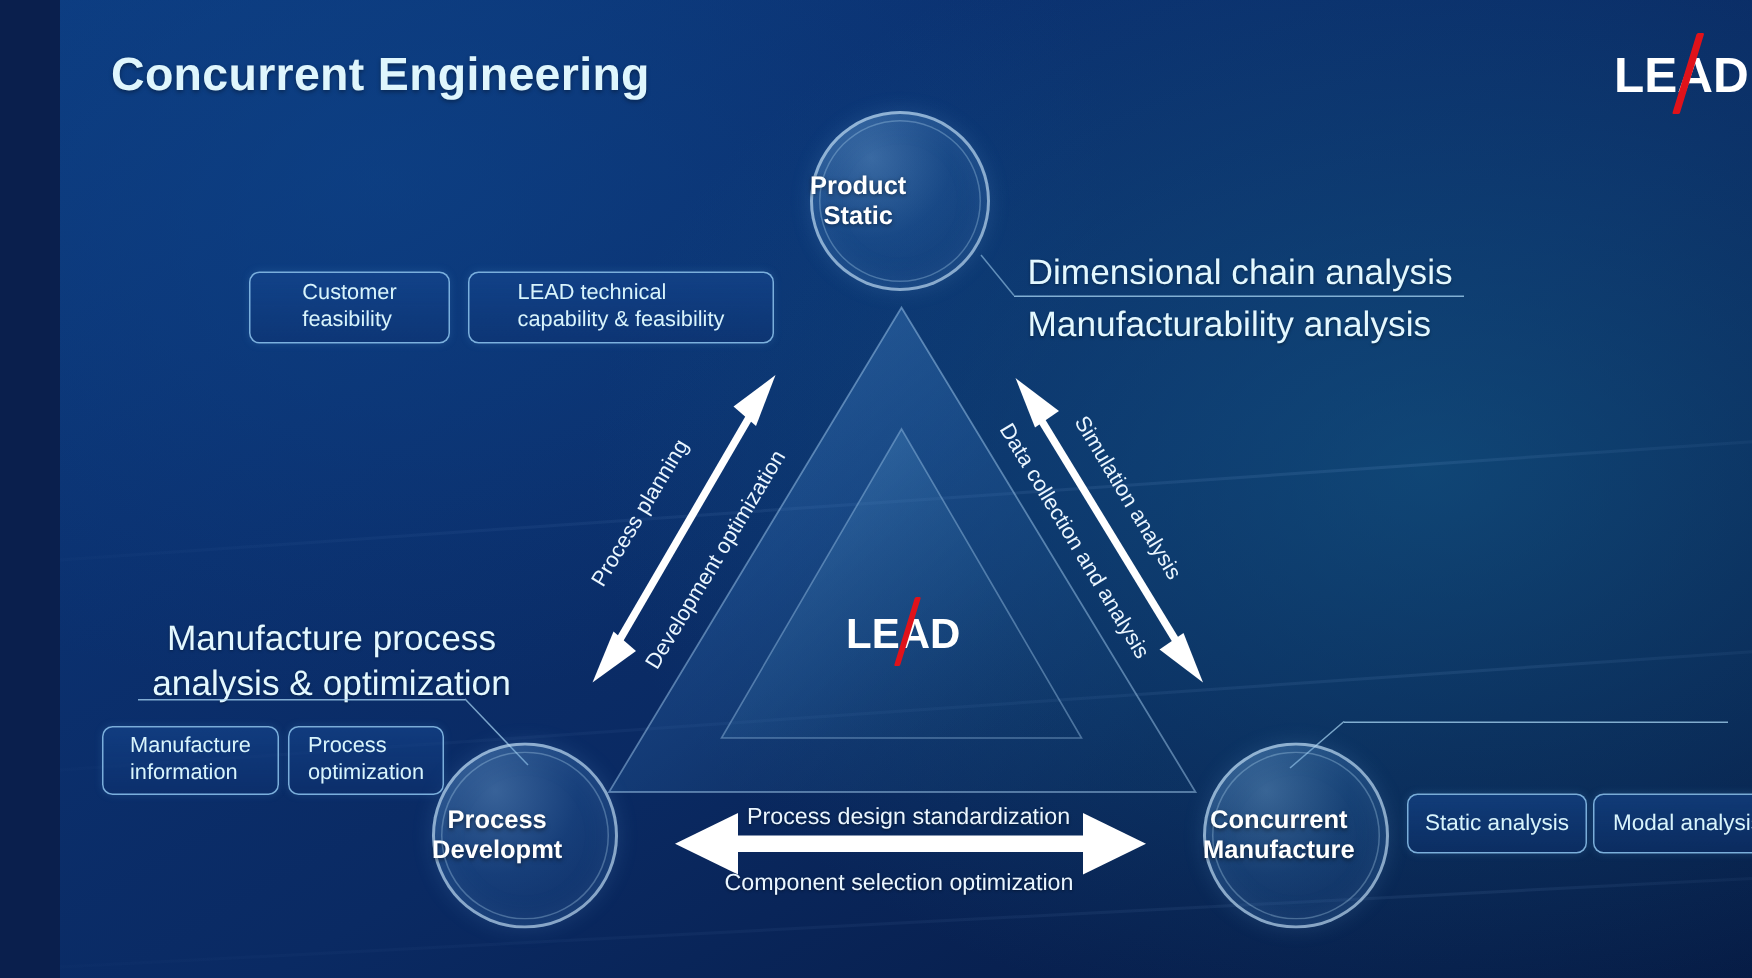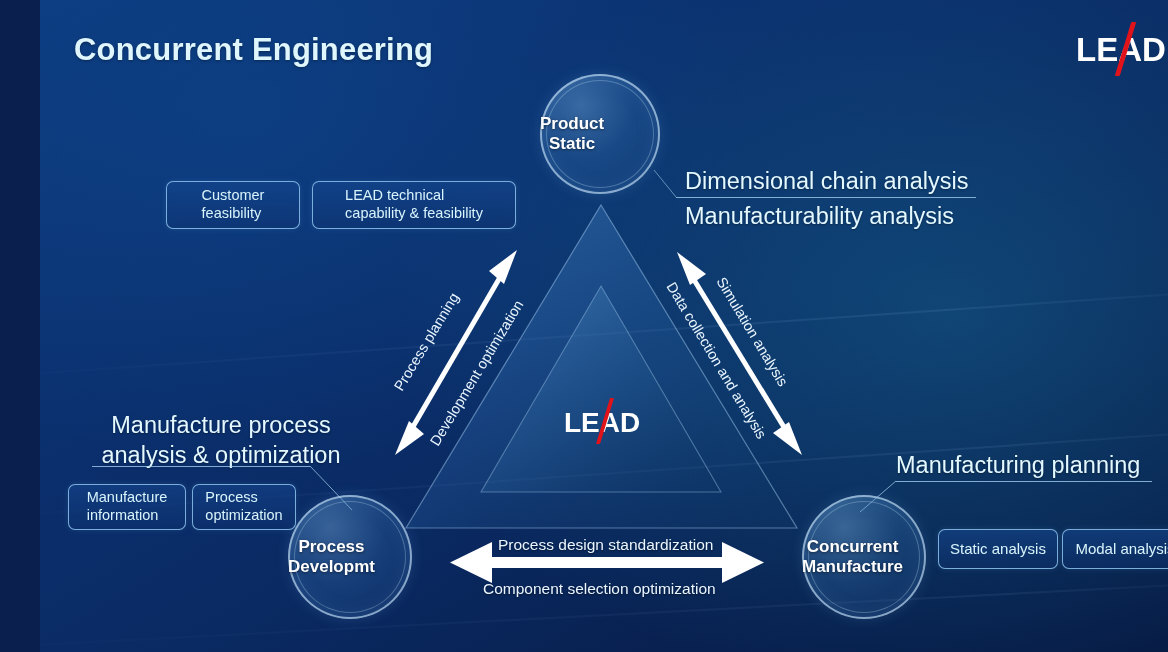--- a/index.html
+++ b/index.html
@@ -225,19 +225,18 @@
   <div class="headline" id="hl-dim">Dimensional chain analysis</div>
   <div class="rule" id="rule-top"></div>
   <div class="headline" id="hl-manu">Manufacturability analysis</div>
 
   <div class="headline" id="hl-mpa">
     <span>Manufacture process</span><br>
     <span>analysis &amp; optimization</span>
   </div>
   <div class="rule" id="rule-left"></div>
 
-  <div class="headline" id="hl-mplan">Manufacturing planning</div>
   <div class="rule" id="rule-right"></div>
 
   <div class="hlabel" id="lab-pds">Process design standardization</div>
   <div class="hlabel" id="lab-cso">Component selection optimization</div>
 
 </div>
 
 </body></html>

